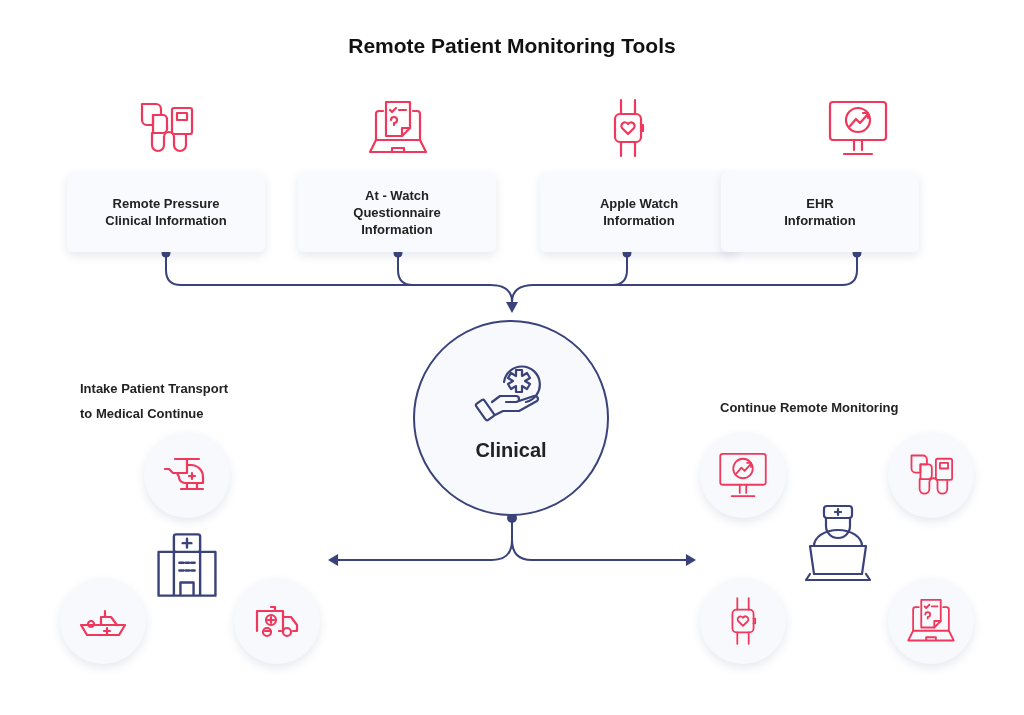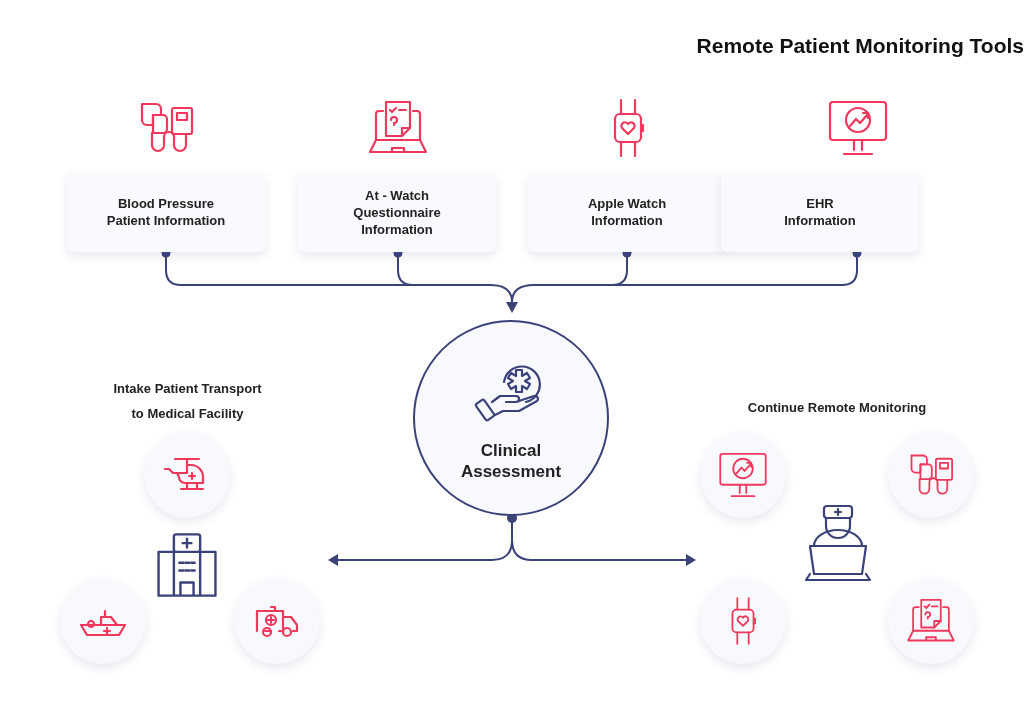--- a/index.html
+++ b/index.html
@@ -1,25 +1,25 @@
 <!DOCTYPE html>
 <html><head>
 <meta charset="utf-8">
 <style>
   html,body{margin:0;padding:0;background:#ffffff;}
   body{width:1024px;height:715px;position:relative;overflow:hidden;font-family:"Liberation Sans",sans-serif;color:#1a1a1a;}
-  .title{position:absolute;left:0;top:34px;width:1024px;text-align:right;font-weight:bold;font-size:21px;color:#111;}
+  .title{position:absolute;left:0;top:34px;width:1024px;text-align:center;font-weight:bold;font-size:21px;color:#111;}
   .card{position:absolute;top:172px;width:198px;height:80px;background:#f8fafd;border-radius:6px;box-shadow:0 4px 10px rgba(60,70,120,0.12);display:flex;align-items:center;justify-content:center;text-align:center;font-size:13px;font-weight:bold;line-height:17px;color:#222;}
   .card span{display:block;}
   .topicon{position:absolute;top:96px;width:64px;height:64px;}
   .circle{position:absolute;width:86px;height:86px;border-radius:50%;background:#f7f9fc;box-shadow:0 4px 10px rgba(60,70,120,0.12);display:flex;align-items:center;justify-content:center;}
   .circle svg{width:52px;height:52px;}
-  .sublabel{position:absolute;font-size:13px;font-weight:bold;color:#222;text-align:center;line-height:25px;}
+  .sublabel{position:absolute;font-size:13px;font-weight:bold;color:#222;text-align:left;line-height:25px;}
   .center{position:absolute;left:413px;top:320px;width:196px;height:196px;border-radius:50%;border:2px solid #3a427a;background:#f8f9fd;box-sizing:border-box;}
-  .center-label{position:absolute;left:413px;top:440px;width:196px;text-align:center;font-size:17px;font-weight:bold;line-height:21px;color:#222;}
+  .center-label{position:absolute;left:413px;top:440px;width:196px;text-align:center;font-size:20px;font-weight:bold;line-height:21px;color:#222;}
   svg.lines{position:absolute;left:0;top:0;}
   .ic{fill:none;stroke:#f0385c;stroke-width:2.2;stroke-linecap:round;stroke-linejoin:round;}
   .icn{fill:none;stroke:#3a427a;stroke-width:2.2;stroke-linecap:round;stroke-linejoin:round;}
 </style>
 </head>
 <body>
 
 <div class="title">Remote Patient Monitoring Tools</div>
 
 <svg class="lines" width="1024" height="715">
@@ -66,32 +66,32 @@
 </svg>
 <svg class="topicon" style="left:826px" viewBox="0 0 64 64">
   <rect class="ic" x="4" y="6" width="56" height="38" rx="3"></rect>
   <path class="ic" d="M28 44 v10 M36 44 v10 M18 58 h28"></path>
   <circle class="ic" cx="32" cy="24" r="12"></circle>
   <path class="ic" d="M24 30 l6 -7 4 4 8 -9 M37 17 h5 v5"></path>
 </svg>
 
 <div class="card" style="left:67px">
   <div>
-      <span>Blood Pressure</span>
-      <span>Patient Information</span>
+      <span>Remote Pressure</span>
+      <span>Clinical Information</span>
     </div>
 </div>
 <div class="card" style="left:298px">
   <div>
       <span>At - Watch</span>
       <span>Questionnaire</span>
       <span>Information</span>
     </div>
 </div>
-<div class="card" style="left:528px">
+<div class="card" style="left:540px">
   <div>
       <span>Apple Watch</span>
       <span>Information</span>
     </div>
 </div>
 <div class="card" style="left:721px">
   <div>
       <span>EHR</span>
       <span>Information</span>
     </div>
@@ -99,26 +99,25 @@
 
 <div class="center"></div>
 <svg style="position:absolute;left:474px;top:352px;width:74px;height:74px" viewBox="0 0 74 74">
   <path class="icn" d="M30 30 a18 18 0 1 1 22 20"></path>
   <path class="icn" d="M48 18 v6 l5 -3 3 5 -5 3 5 3 -3 5 -5 -3 v6 h-6 v-6 l-5 3 -3 -5 5 -3 -5 -3 3 -5 5 3 v-6 z"></path>
   <path class="icn" d="M18 50 l8 -6 h16 a3 3 0 0 1 0 6 h-10 M42 50 l18 -6 a3 3 0 0 1 3 5 l-18 10 h-16 l-8 4"></path>
   <rect class="icn" x="6" y="48" width="10" height="20" rx="2" transform="rotate(-35 11 58)"></rect>
 </svg>
 <div class="center-label">
   <div>Clinical</div>
-  <div>Assessment</div>
 </div>
 
 <div class="sublabel" style="left:80px;top:376px;width:215px">
   <div>Intake Patient Transport</div>
-  <div>to Medical Facility</div>
+  <div>to Medical Continue</div>
 </div>
 <div class="circle" style="left:144px;top:432px">
   <svg viewBox="0 0 52 52">
     <path class="ic" d="M14 10 h24 M26 10 v6 M4 20 h4 l4 4 h14 M16 24 h10 v-8 h4 a12 12 0 0 1 12 12 v6 h-18 a6 6 0 0 1 -6 -6 z M26 34 v6 M36 34 v6 M20 40 h22 M31 24 v6 M28 27 h6"></path>
   </svg>
 </div>
 <svg style="position:absolute;left:152px;top:530px;width:70px;height:70px" viewBox="0 0 64 64">
   <rect class="icn" x="20" y="4" width="24" height="16" rx="2"></rect>
   <path class="icn" d="M32 8 v8 M28 12 h8 M20 20 h-14 v40 h52 v-40 h-14 M20 20 v40 M44 20 v40 M26 60 v-12 h12 v12 M25 30 h4 M31 30 h3 M36 30 h3 M25 37 h4 M31 37 h3 M36 37 h3"></path>
 </svg>

